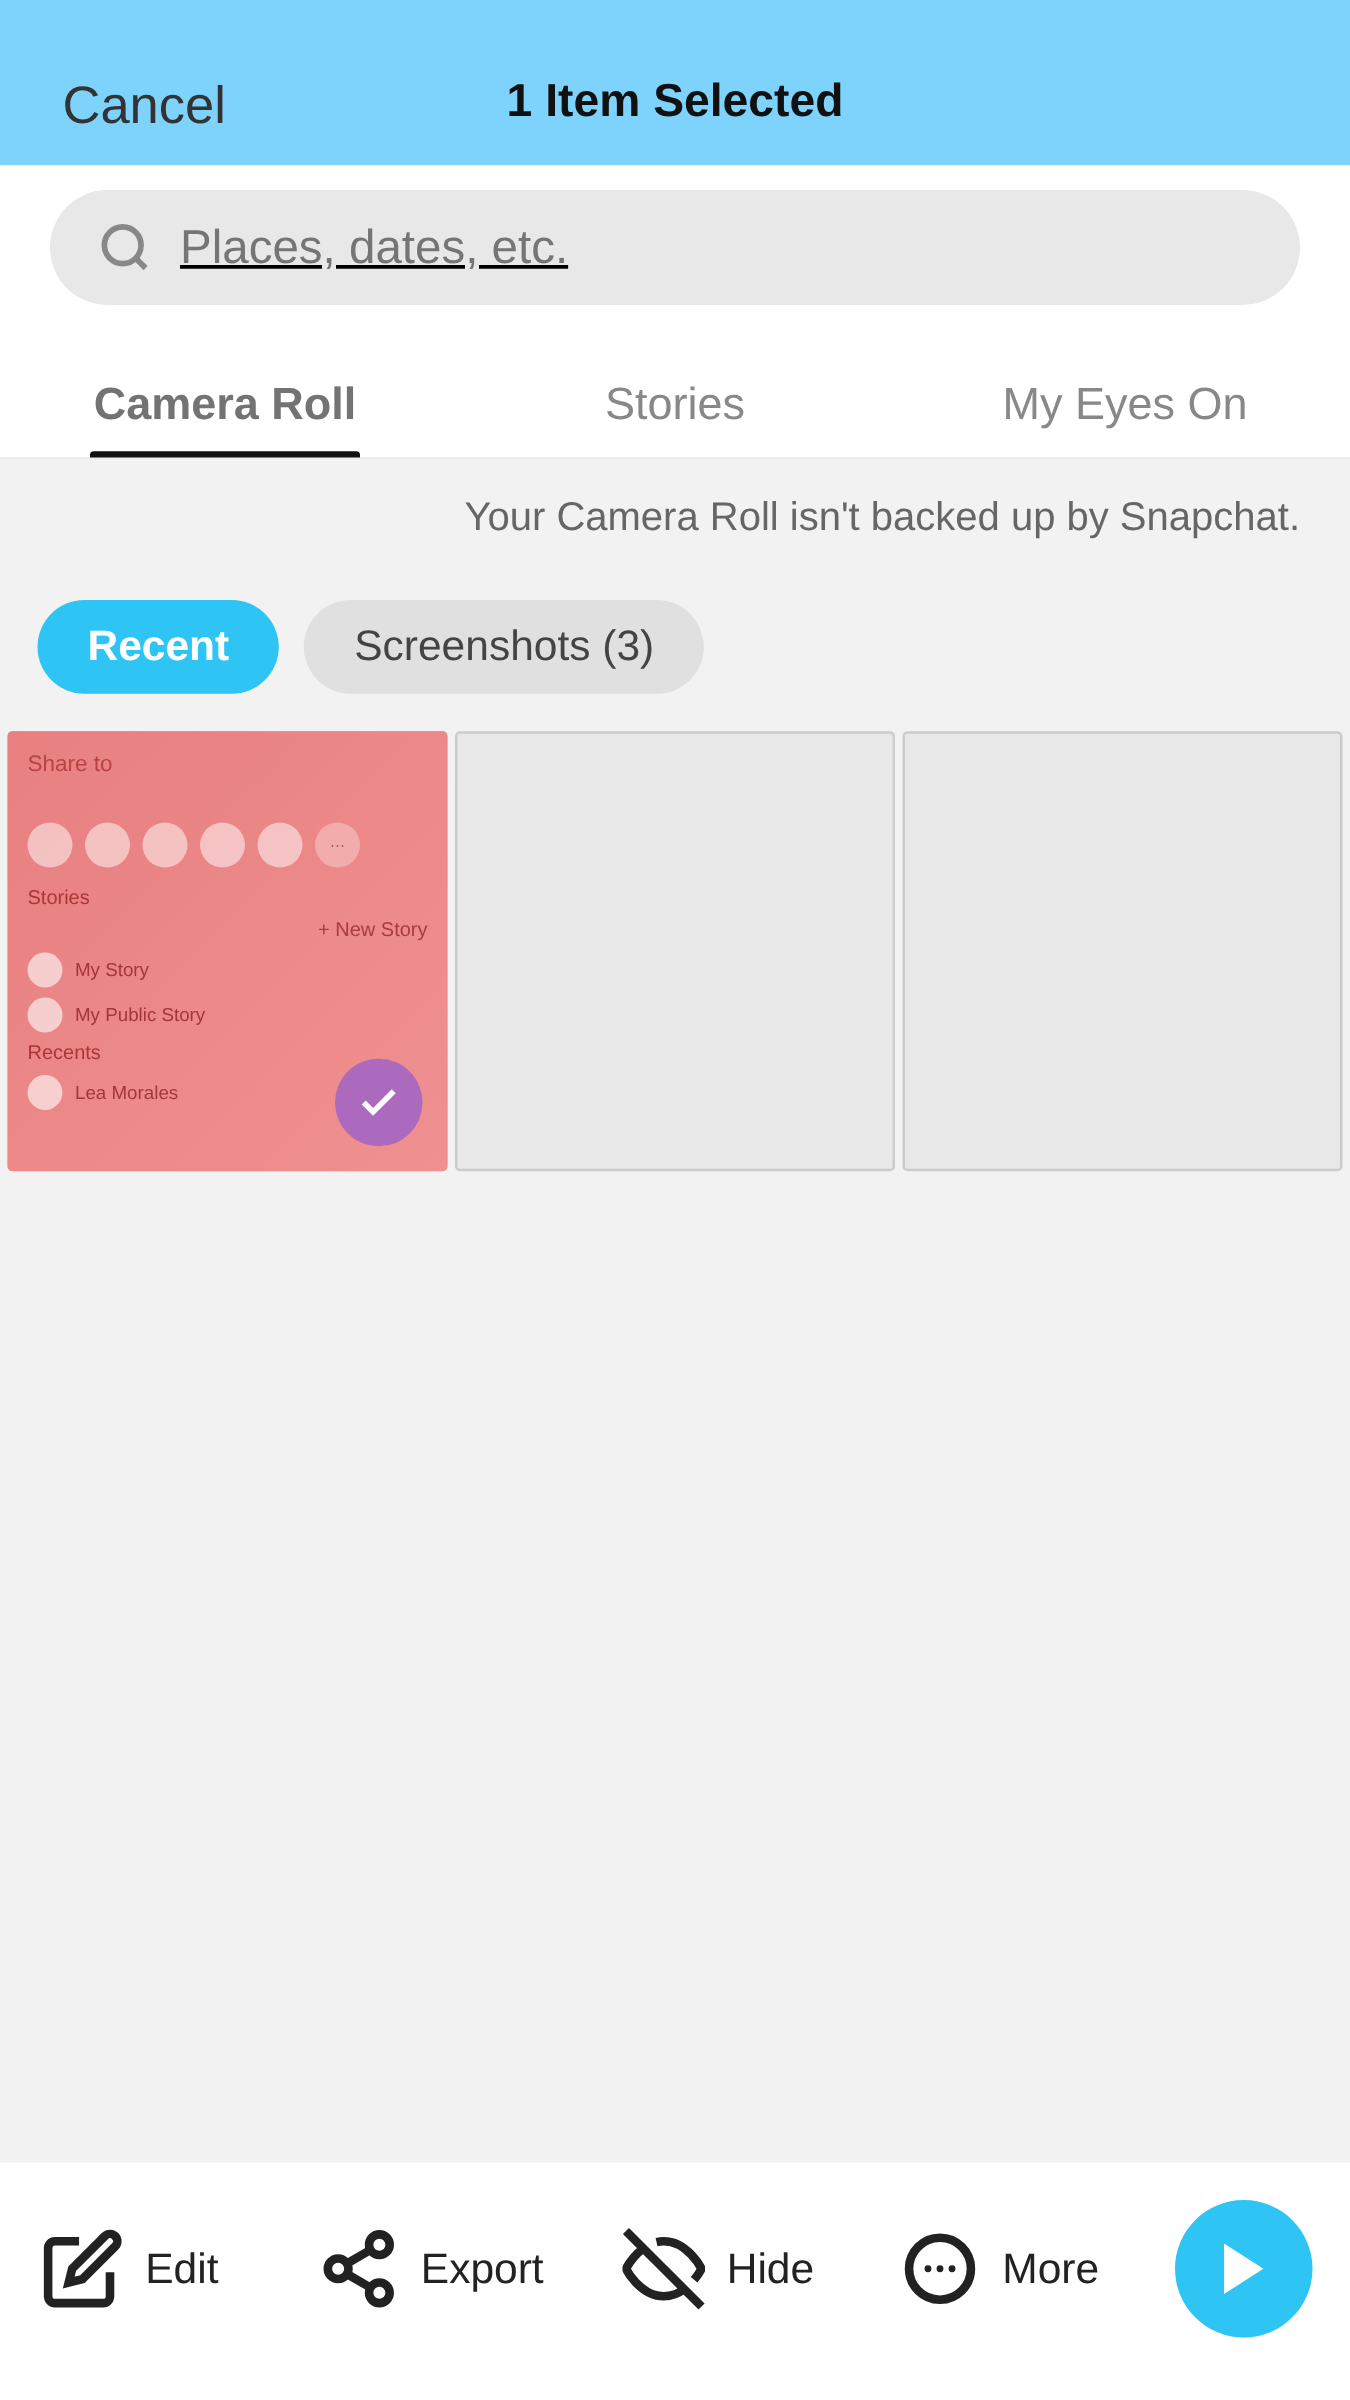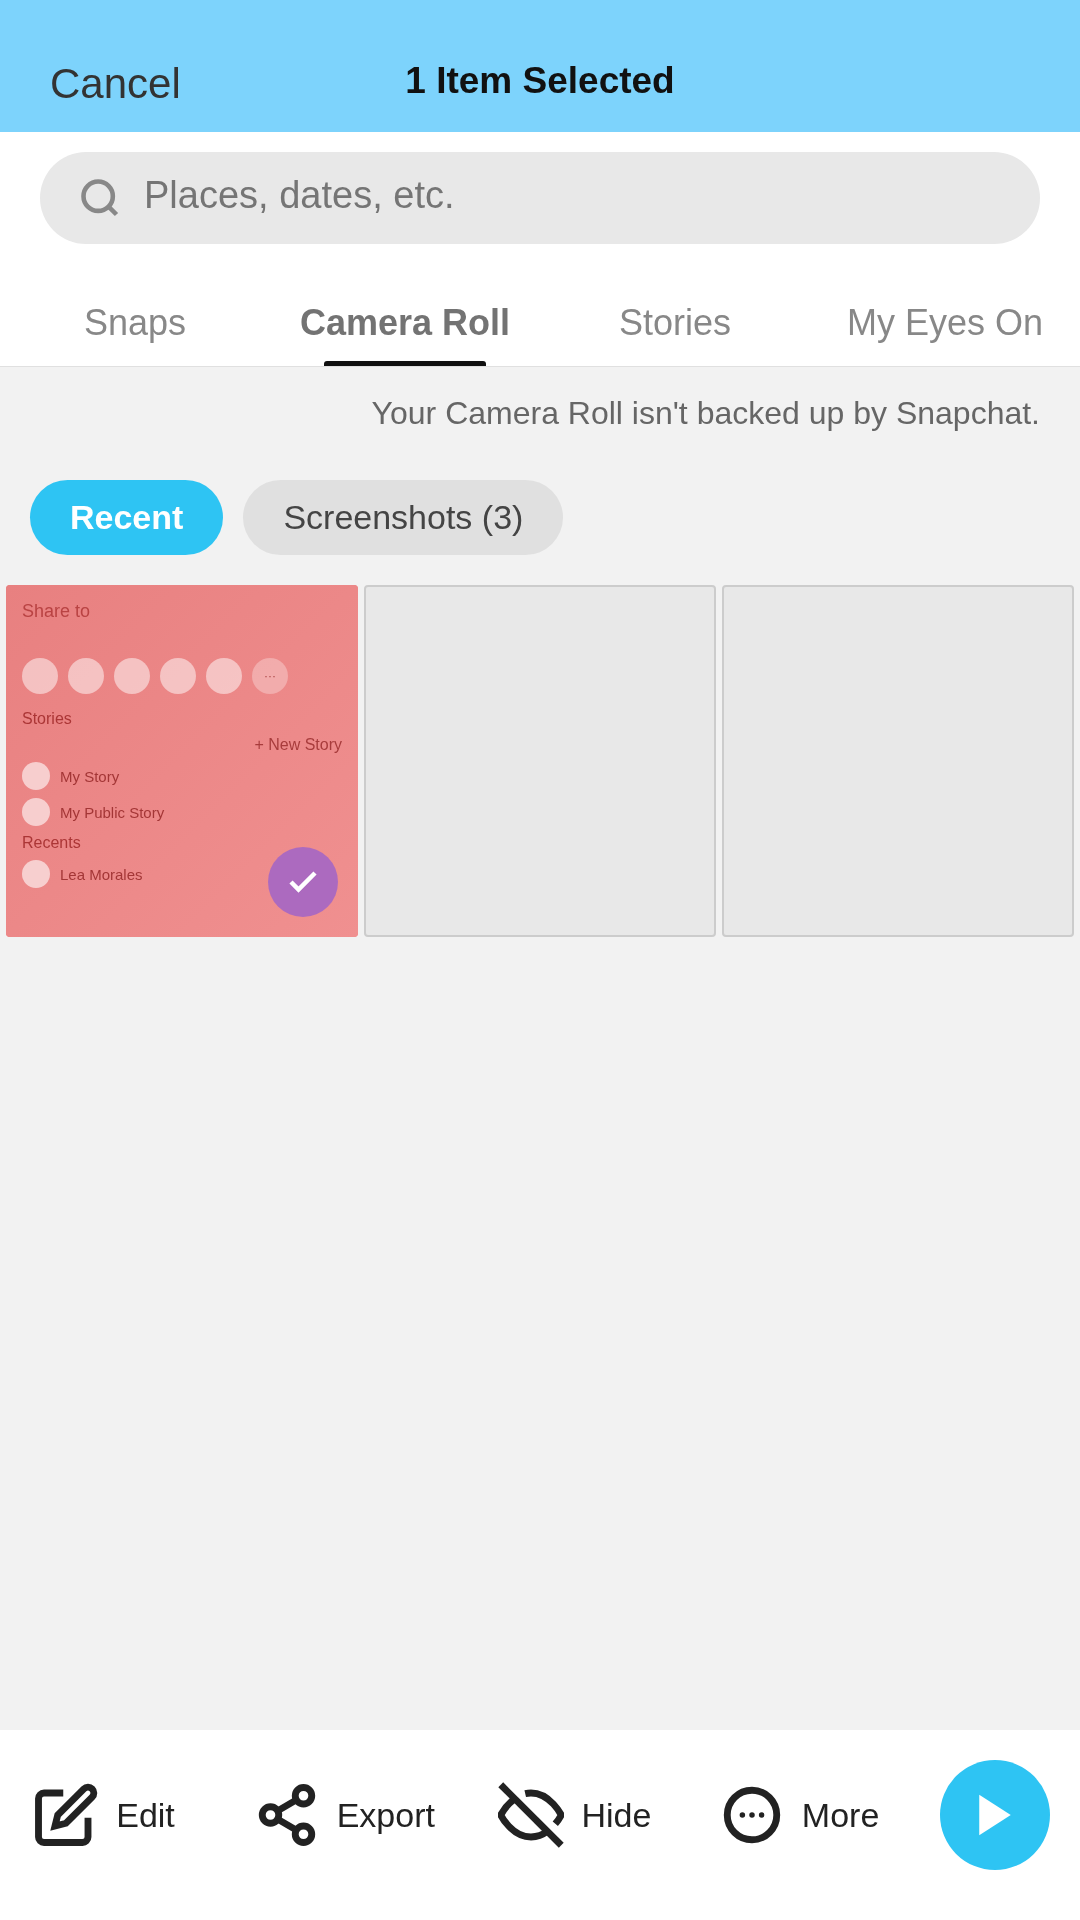--- a/index.html
+++ b/index.html
@@ -41,25 +41,26 @@
     }
 
     
     .search-container {
       background: #fff;
       padding: 20px 40px 30px;
     }
 
     .search-bar {
       display: flex;
-      align-items: flex-start;
+      align-items: center;
       background: #e8e8e8;
       border-radius: 60px;
       padding: 22px 36px;
       gap: 20px;
+      text-decoration: underline;
     }
 
     .search-icon-wrap {
       width: 48px;
       height: 48px;
       display: flex;
       align-items: center;
       justify-content: center;
     }
 
@@ -325,21 +326,20 @@
       <svg viewBox="0 0 24 24" fill="none" stroke="currentColor" stroke-width="2.5">
         <circle cx="11" cy="11" r="8"></circle>
         <line x1="21" y1="21" x2="16.65" y2="16.65"></line>
       </svg>
     </div>
     <input class="search-input" type="text" readonly="" placeholder="Places, dates, etc." style="">
   </div>
 </div>
 
 <div class="tabs-container">
-  <div class="tab">Snaps</div>
   <div class="tab active">Camera Roll</div>
   <div class="tab">Stories</div>
   <div class="tab">My Eyes On</div>
 </div>
 
 <div class="notice-bar">Your Camera Roll isn't backed up by Snapchat.</div>
 
 <div class="filter-chips">
   <button class="chip active">Recent</button>
   <button class="chip inactive">Screenshots (3)</button>

